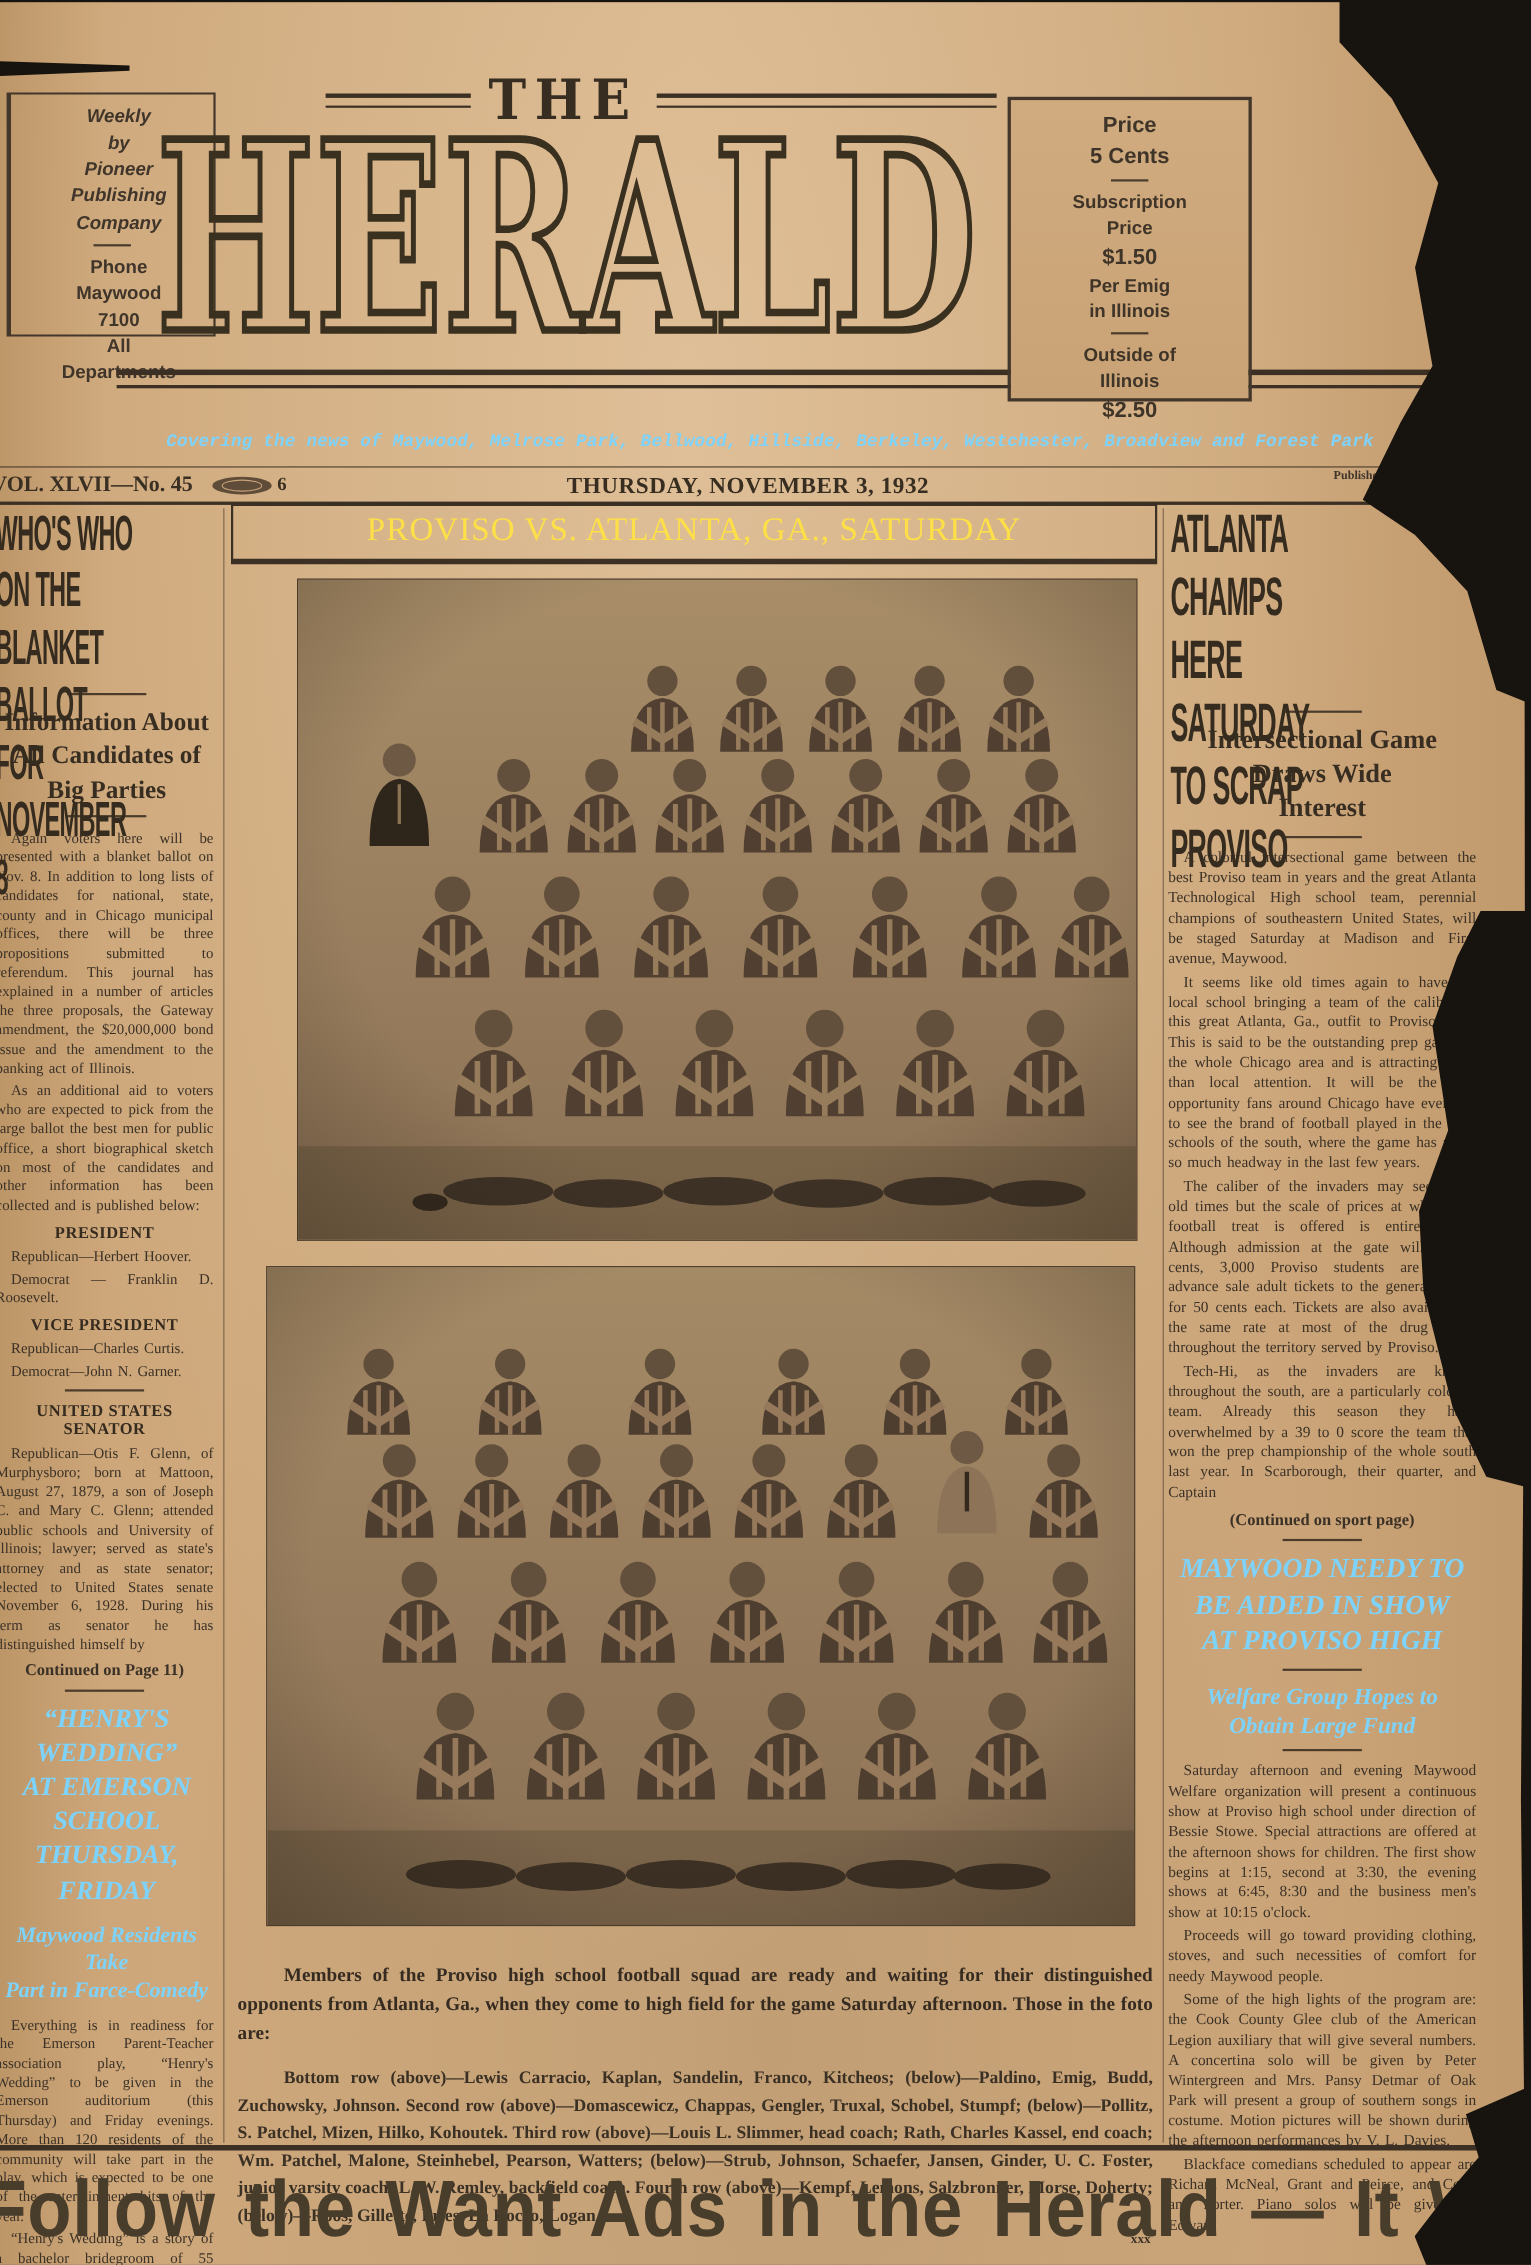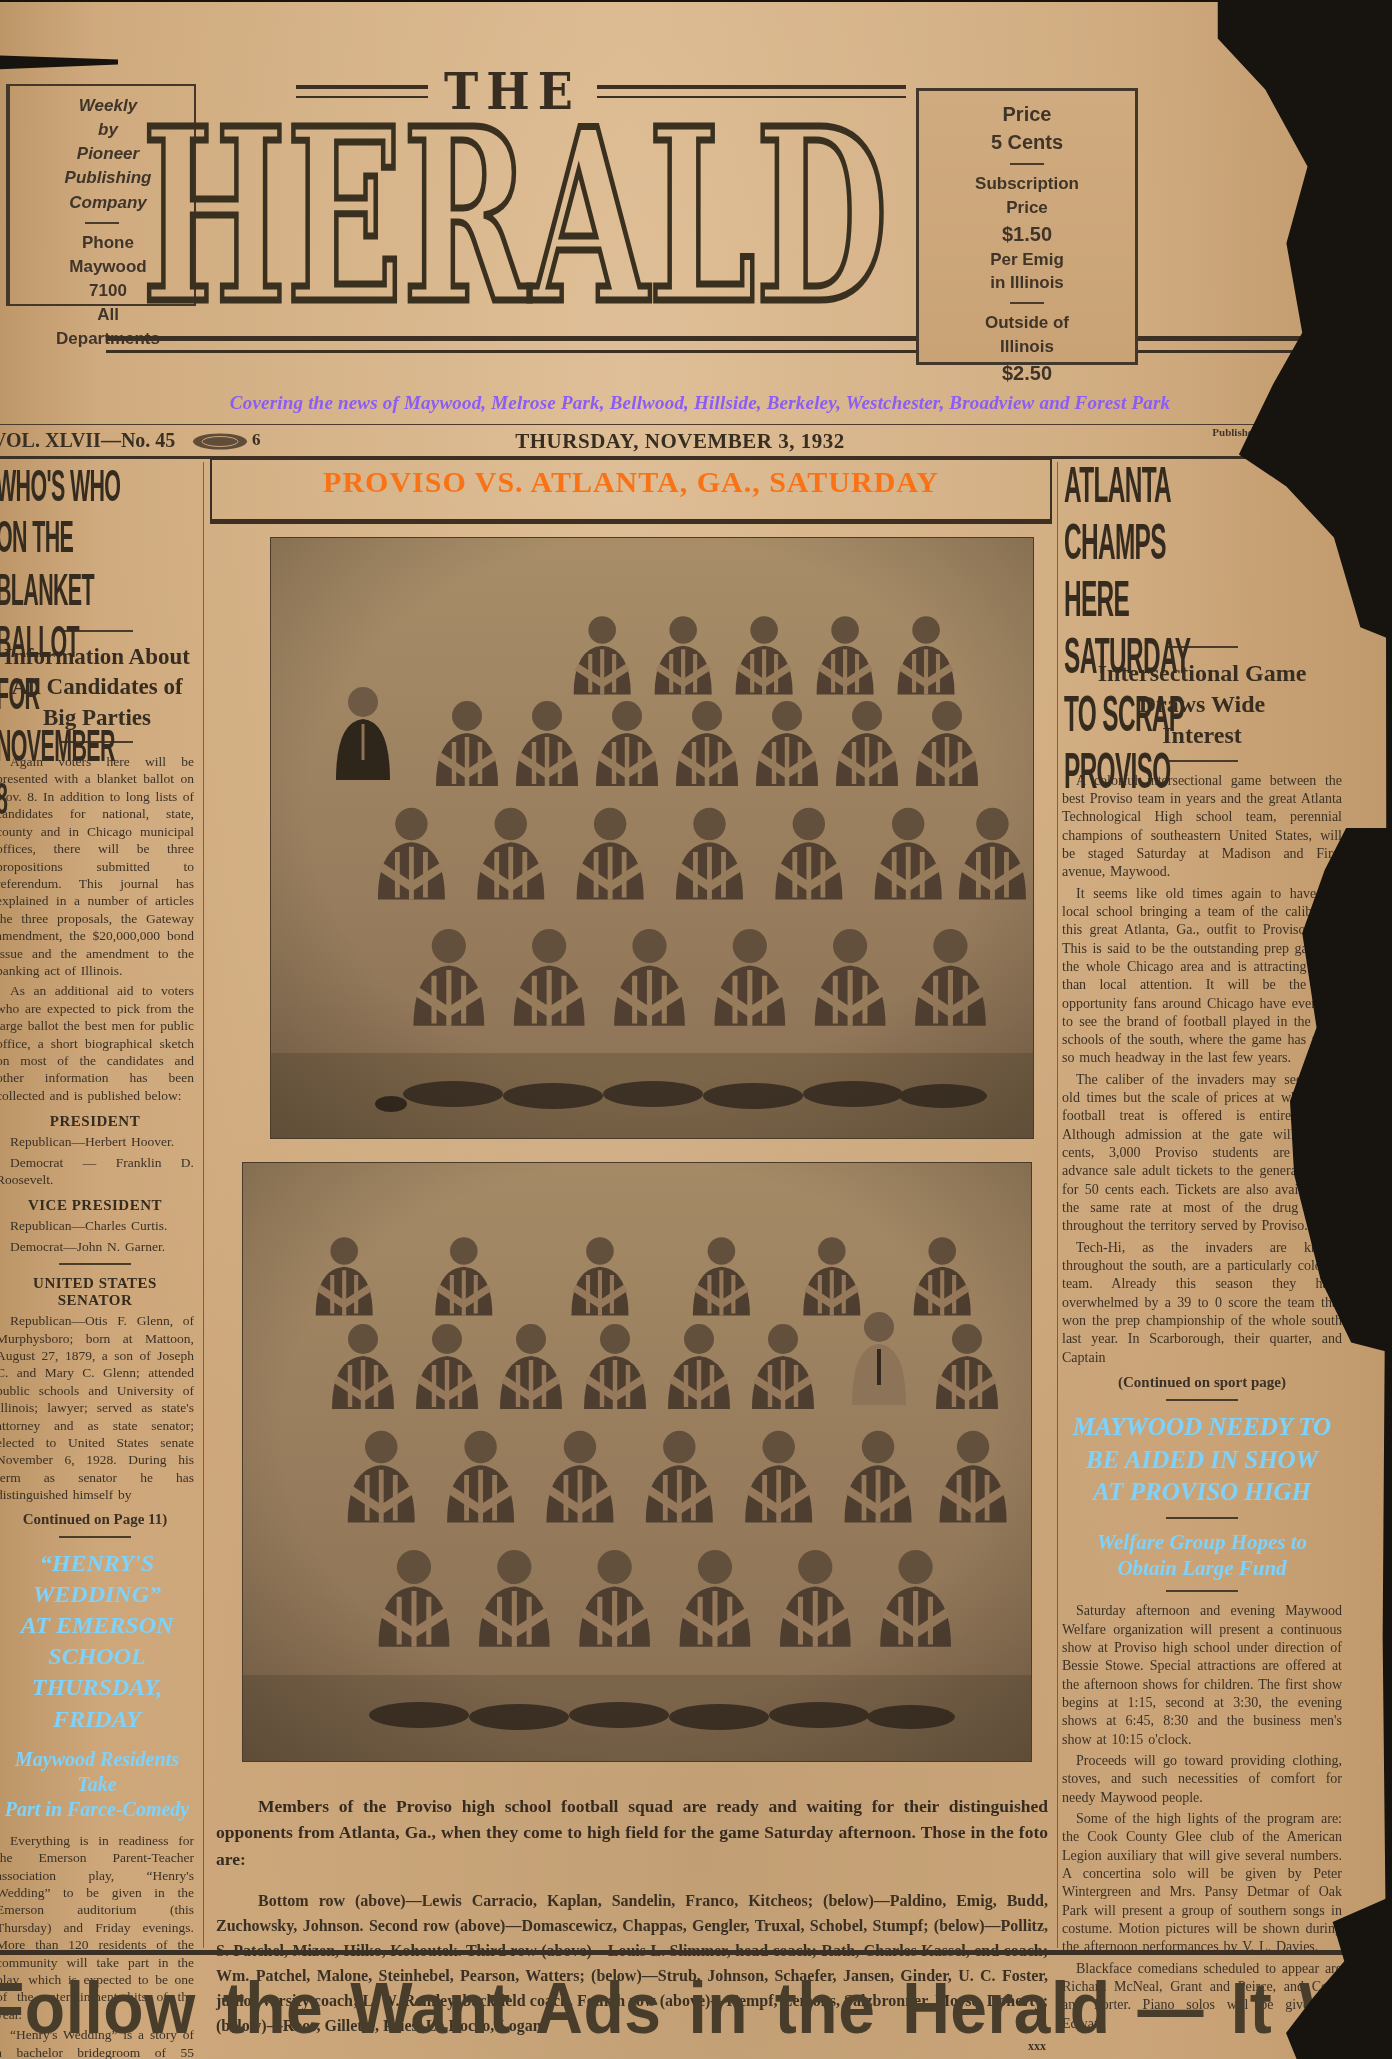--- a/index.html
+++ b/index.html
@@ -39,21 +39,21 @@
     letter-spacing:8px;padding:0 16px;transform:scaleY(1.1);}
   #herald-svg{position:absolute;left:118px;top:104px;width:794px;height:238px;}
   #pricebox{position:absolute;left:916px;top:88px;width:216px;height:262px;
     border:3px solid #43362a;background:linear-gradient(180deg,#d0ab7f,#c9a376);
     text-align:center;font-family:"Liberation Sans",sans-serif;font-weight:bold;color:#3f3428;
     font-size:17px;line-height:1.4;padding-top:9px;z-index:3;}
   #pricebox .big{font-size:20px;}
   #rules-under{position:absolute;left:106px;top:336px;width:1238px;height:9px;
     border-top:5px solid #3b3023;border-bottom:3px solid #3b3023;}
   #tagline{position:absolute;left:140px;top:392px;width:1120px;text-align:center;
-    font-style:italic;font-weight:bold;font-size:19px;color:#8b5cf6;letter-spacing:.2px;}
+    font-style:italic;font-weight:bold;font-size:16px;color:#7dd3fc;letter-spacing:.2px;font-family:Liberation Mono, monospace;}
   #rule-a{position:absolute;left:0;top:424px;width:1360px;border-top:1.5px solid #4a3b2c;}
   #dateline{position:absolute;left:0;top:429px;width:1360px;height:26px;}
   #vol{position:absolute;left:-8px;top:0;font-weight:bold;font-size:20px;color:#3a2f23;}
   #union-label{position:absolute;left:192px;top:4px;width:56px;height:17px;}
   #union-num{position:absolute;left:252px;top:1px;font-weight:bold;font-size:17px;color:#3a2f23;}
   #date-c{position:absolute;left:0;width:100%;text-align:center;font-weight:bold;
     font-size:21px;letter-spacing:.5px;color:#382d21;}
   #published{position:absolute;right:18px;top:-3px;text-align:center;font-weight:bold;
     font-size:11px;line-height:1.2;color:#40352a;}
   #rule-b{position:absolute;left:0;top:456px;width:1360px;border-top:3px solid #3b3023;}
@@ -80,22 +80,22 @@
   #col-right .body p{font-size:14px;line-height:1.31;}
   .sec-title{text-align:center;font-weight:bold;font-size:15px;margin:9px 0 3px;letter-spacing:.5px;color:#352b1f;}
   .continued{text-align:center;font-weight:bold;font-size:15px;margin:7px 0 2px;}
   .ital-head{font-weight:bold;font-style:italic;text-align:center;white-space:pre-line;color:#7dd3fc;}
   #hw-head{font-size:24px;line-height:1.3;margin-top:4px;}
   #hw-sub{font-size:20px;line-height:1.25;margin:12px 0 10px;}
   #mn-head{font-size:25px;line-height:1.3;}
   #mn-sub{font-size:21px;line-height:1.28;margin:10px 0 8px;}
 
   #proviso-box{margin:0 2px;border:2px solid #3b3023;border-bottom:5px solid #3b3023;
-    text-align:center;font-weight:bold;font-size:30px;letter-spacing:1px;color:#f97316;
-    padding:5px 0 20px;}
+    text-align:center;font-weight:normal;font-size:30px;letter-spacing:1px;color:#fde047;
+    padding:5px 0 9px;}
   .photo{display:block;border:1.5px solid #4a3b2b;background:#99805f;}
   #photo1{margin:13px 0 0 62px;}
   #photo2{margin:23px 0 0 34px;}
   #caption{margin-top:31px;padding:0 6px 0 8px;}
   #caption .intro{font-weight:bold;font-size:17.5px;line-height:1.5;text-align:justify;text-indent:42px;color:#352b20;}
   #caption .detail{font-weight:bold;font-size:16px;line-height:1.56;text-align:justify;text-indent:42px;margin-top:9px;color:#3a3024;}
   #caption .endmark{text-align:right;font-weight:bold;font-size:12px;margin-top:-16px;padding-right:2px;}
 
   #banner-rule{position:absolute;left:0;top:1950px;width:1392px;height:5px;background:#3b3023;}
   #banner{position:absolute;left:-16px;top:1966px;width:1420px;white-space:nowrap;

